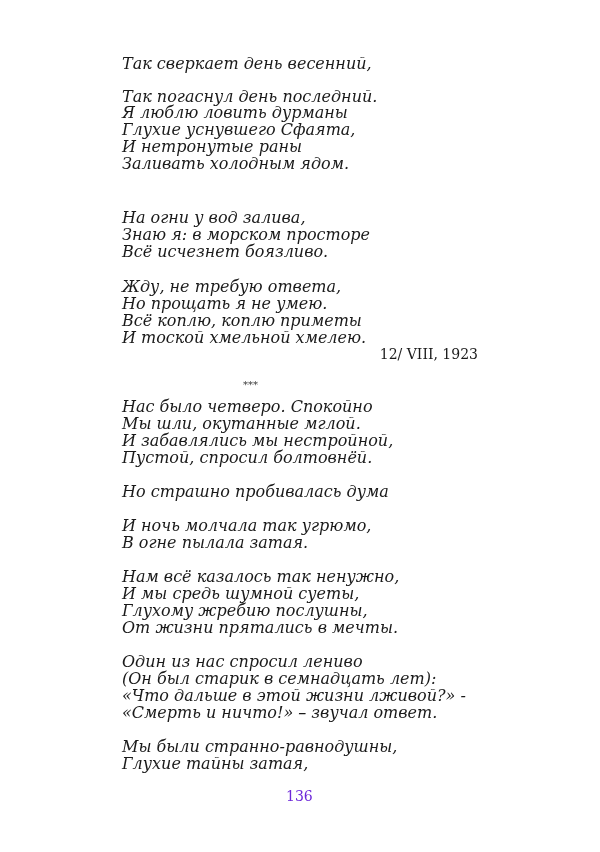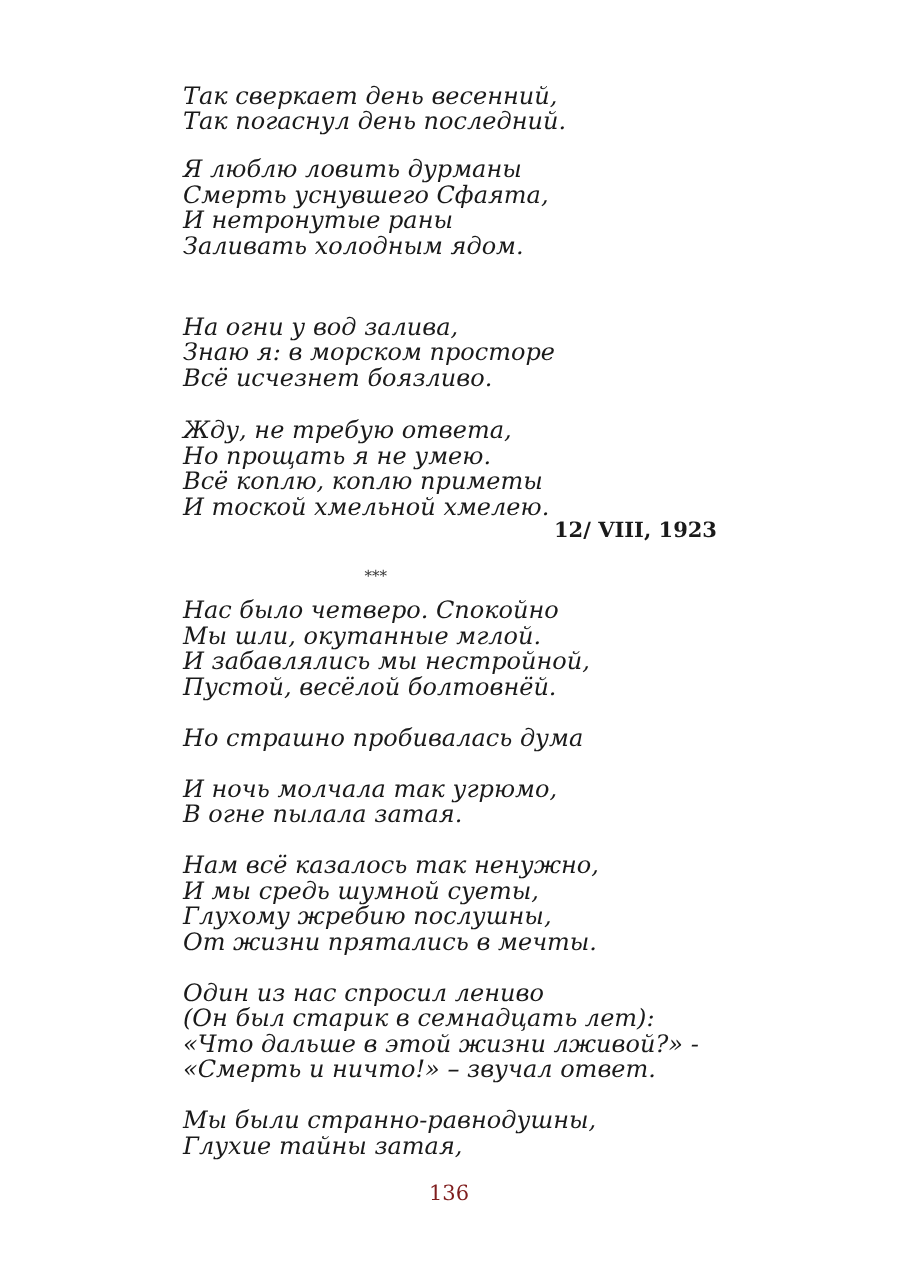--- a/index.html
+++ b/index.html
@@ -5,61 +5,61 @@
   html, body { margin: 0; padding: 0; background: #ffffff; }
   body { width: 600px; height: 852px; position: relative; overflow: hidden; }
   .page { position: absolute; left: 0; top: 0; width: 600px; height: 852px; background: #fff; }
   .line {
     position: absolute; left: 122px;
     font-family: "DejaVu Serif", serif; font-style: italic;
     font-size: 16px; color: #1a1a1a; white-space: nowrap; line-height: 17px;
   }
   .date {
     position: absolute; right: 122px; top: 346px;
-    font-family: "DejaVu Serif", serif; font-size: 14px; color: #1a1a1a; line-height: 17px; font-weight: bold;
+    font-family: "DejaVu Serif", serif; font-size: 14px; color: #1a1a1a; line-height: 17px;
   }
   .stars {
     position: absolute; left: 243px; top: 379px;
     font-family: "DejaVu Serif", serif; font-size: 10px; color: #333; letter-spacing: 0px;
   }
   .pagenum {
     position: absolute; left: 286px; top: 788px;
-    font-family: "DejaVu Serif", serif; font-size: 14px; color: #7f1d1d;
+    font-family: "DejaVu Serif", serif; font-size: 14px; color: #6d28d9;
   }
 </style>
 </head>
 <body>
 
 <div class="page">
 
   <div class="line" style="top:55px">Так сверкает день весенний,</div>
-  <div class="line" style="top:72px">Так погаснул день последний.</div>
+  <div class="line" style="top:88px">Так погаснул день последний.</div>
 
   <div class="line" style="top:104px">Я люблю ловить дурманы</div>
-  <div class="line" style="top:121px">Смерть уснувшего Сфаята,</div>
+  <div class="line" style="top:121px">Глухие уснувшего Сфаята,</div>
   <div class="line" style="top:138px">И нетронутые раны</div>
   <div class="line" style="top:155px">Заливать холодным ядом.</div>
 
   <div class="line" style="top:209px">На огни у вод залива,</div>
   <div class="line" style="top:226px">Знаю я: в морском просторе</div>
   <div class="line" style="top:243px">Всё исчезнет боязливо.</div>
 
   <div class="line" style="top:278px">Жду, не требую ответа,</div>
   <div class="line" style="top:312px">Всё коплю, коплю приметы</div>
   <div class="line" style="top:295px">Но прощать я не умею.</div>
   <div class="line" style="top:329px">И тоской хмельной хмелею.</div>
 
   <div class="date">12/ VIII, 1923</div>
 
   <div class="stars">***</div>
 
   <div class="line" style="top:398px">Нас было четверо. Спокойно</div>
   <div class="line" style="top:415px">Мы шли, окутанные мглой.</div>
   <div class="line" style="top:432px">И забавлялись мы нестройной,</div>
-  <div class="line" style="top:449px">Пустой, весёлой болтовнёй.</div>
+  <div class="line" style="top:449px">Пустой, спросил болтовнёй.</div>
 
   <div class="line" style="top:483px">Но страшно пробивалась дума</div>
   <div class="line" style="top:517px">И ночь молчала так угрюмо,</div>
   <div class="line" style="top:534px">В огне пылала затая.</div>
 
   <div class="line" style="top:568px">Нам всё казалось так ненужно,</div>
   <div class="line" style="top:585px">И мы средь шумной суеты,</div>
   <div class="line" style="top:602px">Глухому жребию послушны,</div>
   <div class="line" style="top:619px">От жизни прятались в мечты.</div>
 

